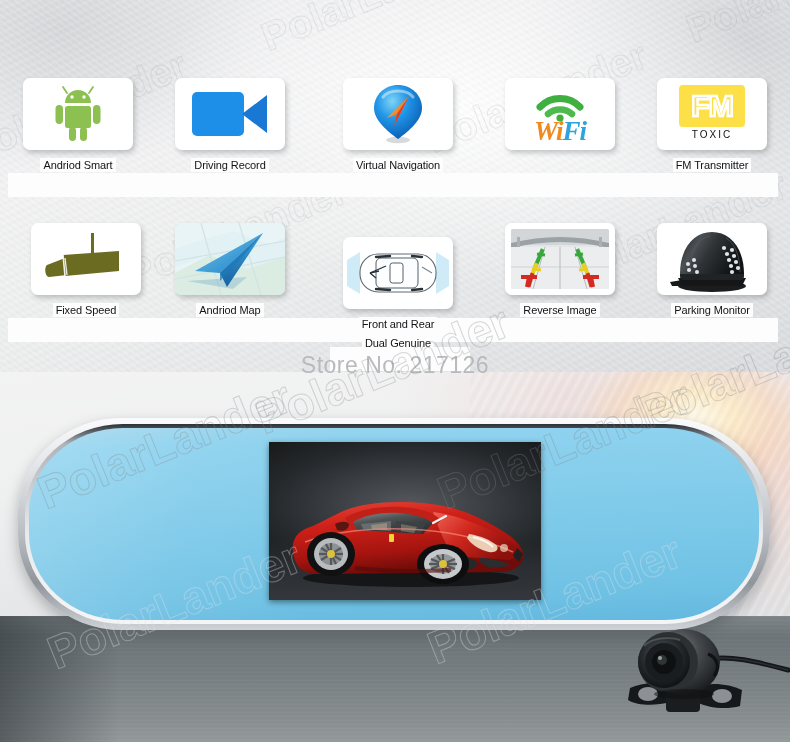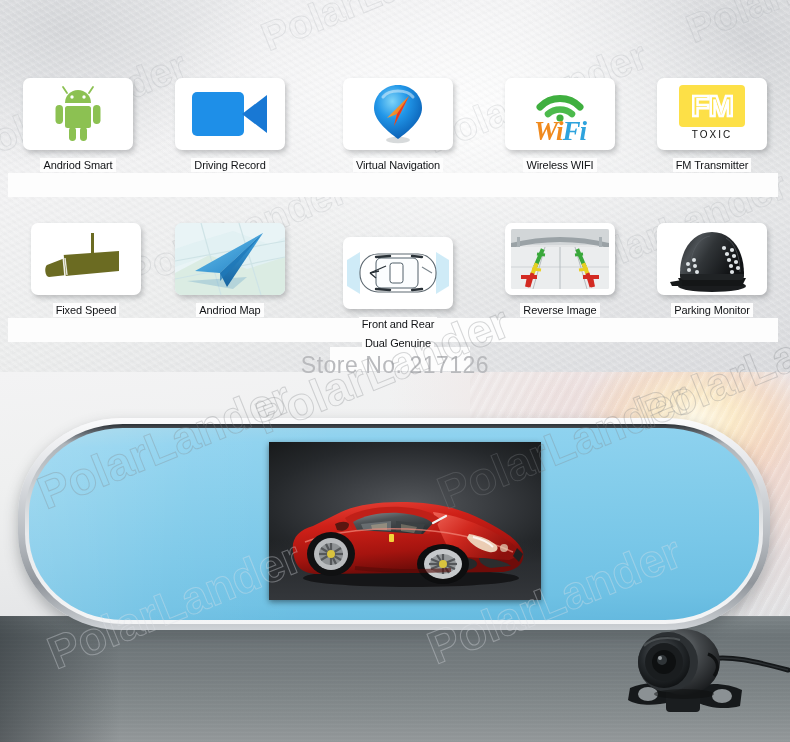--- a/index.html
+++ b/index.html
@@ -386,21 +386,20 @@
             <svg width="80" height="34" viewBox="0 0 80 34" style="position:absolute;left:0;top:0;">
               <g fill="none" stroke-linecap="round">
                 <path d="M20 22 a28 28 0 0 1 40 0" stroke="#3faf3f" stroke-width="7"></path>
                 <path d="M28 29 a18 18 0 0 1 24 0" stroke="#4cba4c" stroke-width="6.5"></path>
               </g>
               <circle cx="40" cy="33" r="3.6" fill="#3faf3f"></circle>
             </svg>
             <div class="wifi-text"><span class="wi">Wi</span><span class="fi">Fi</span></div>
           </div>
         </div>
-        <div class="flabel"><span class="lbl-bg">Wireless WIFI</span></div>
       </div>
 
       <div class="feature" style="left:642px; top:0;">
         <div class="tile">
           <div class="fmbox">
             <div class="fm-rect">
               <span class="fm-letters">FM</span>
             </div>
             <div class="fm-toxic">TOXIC</div>
           </div>

